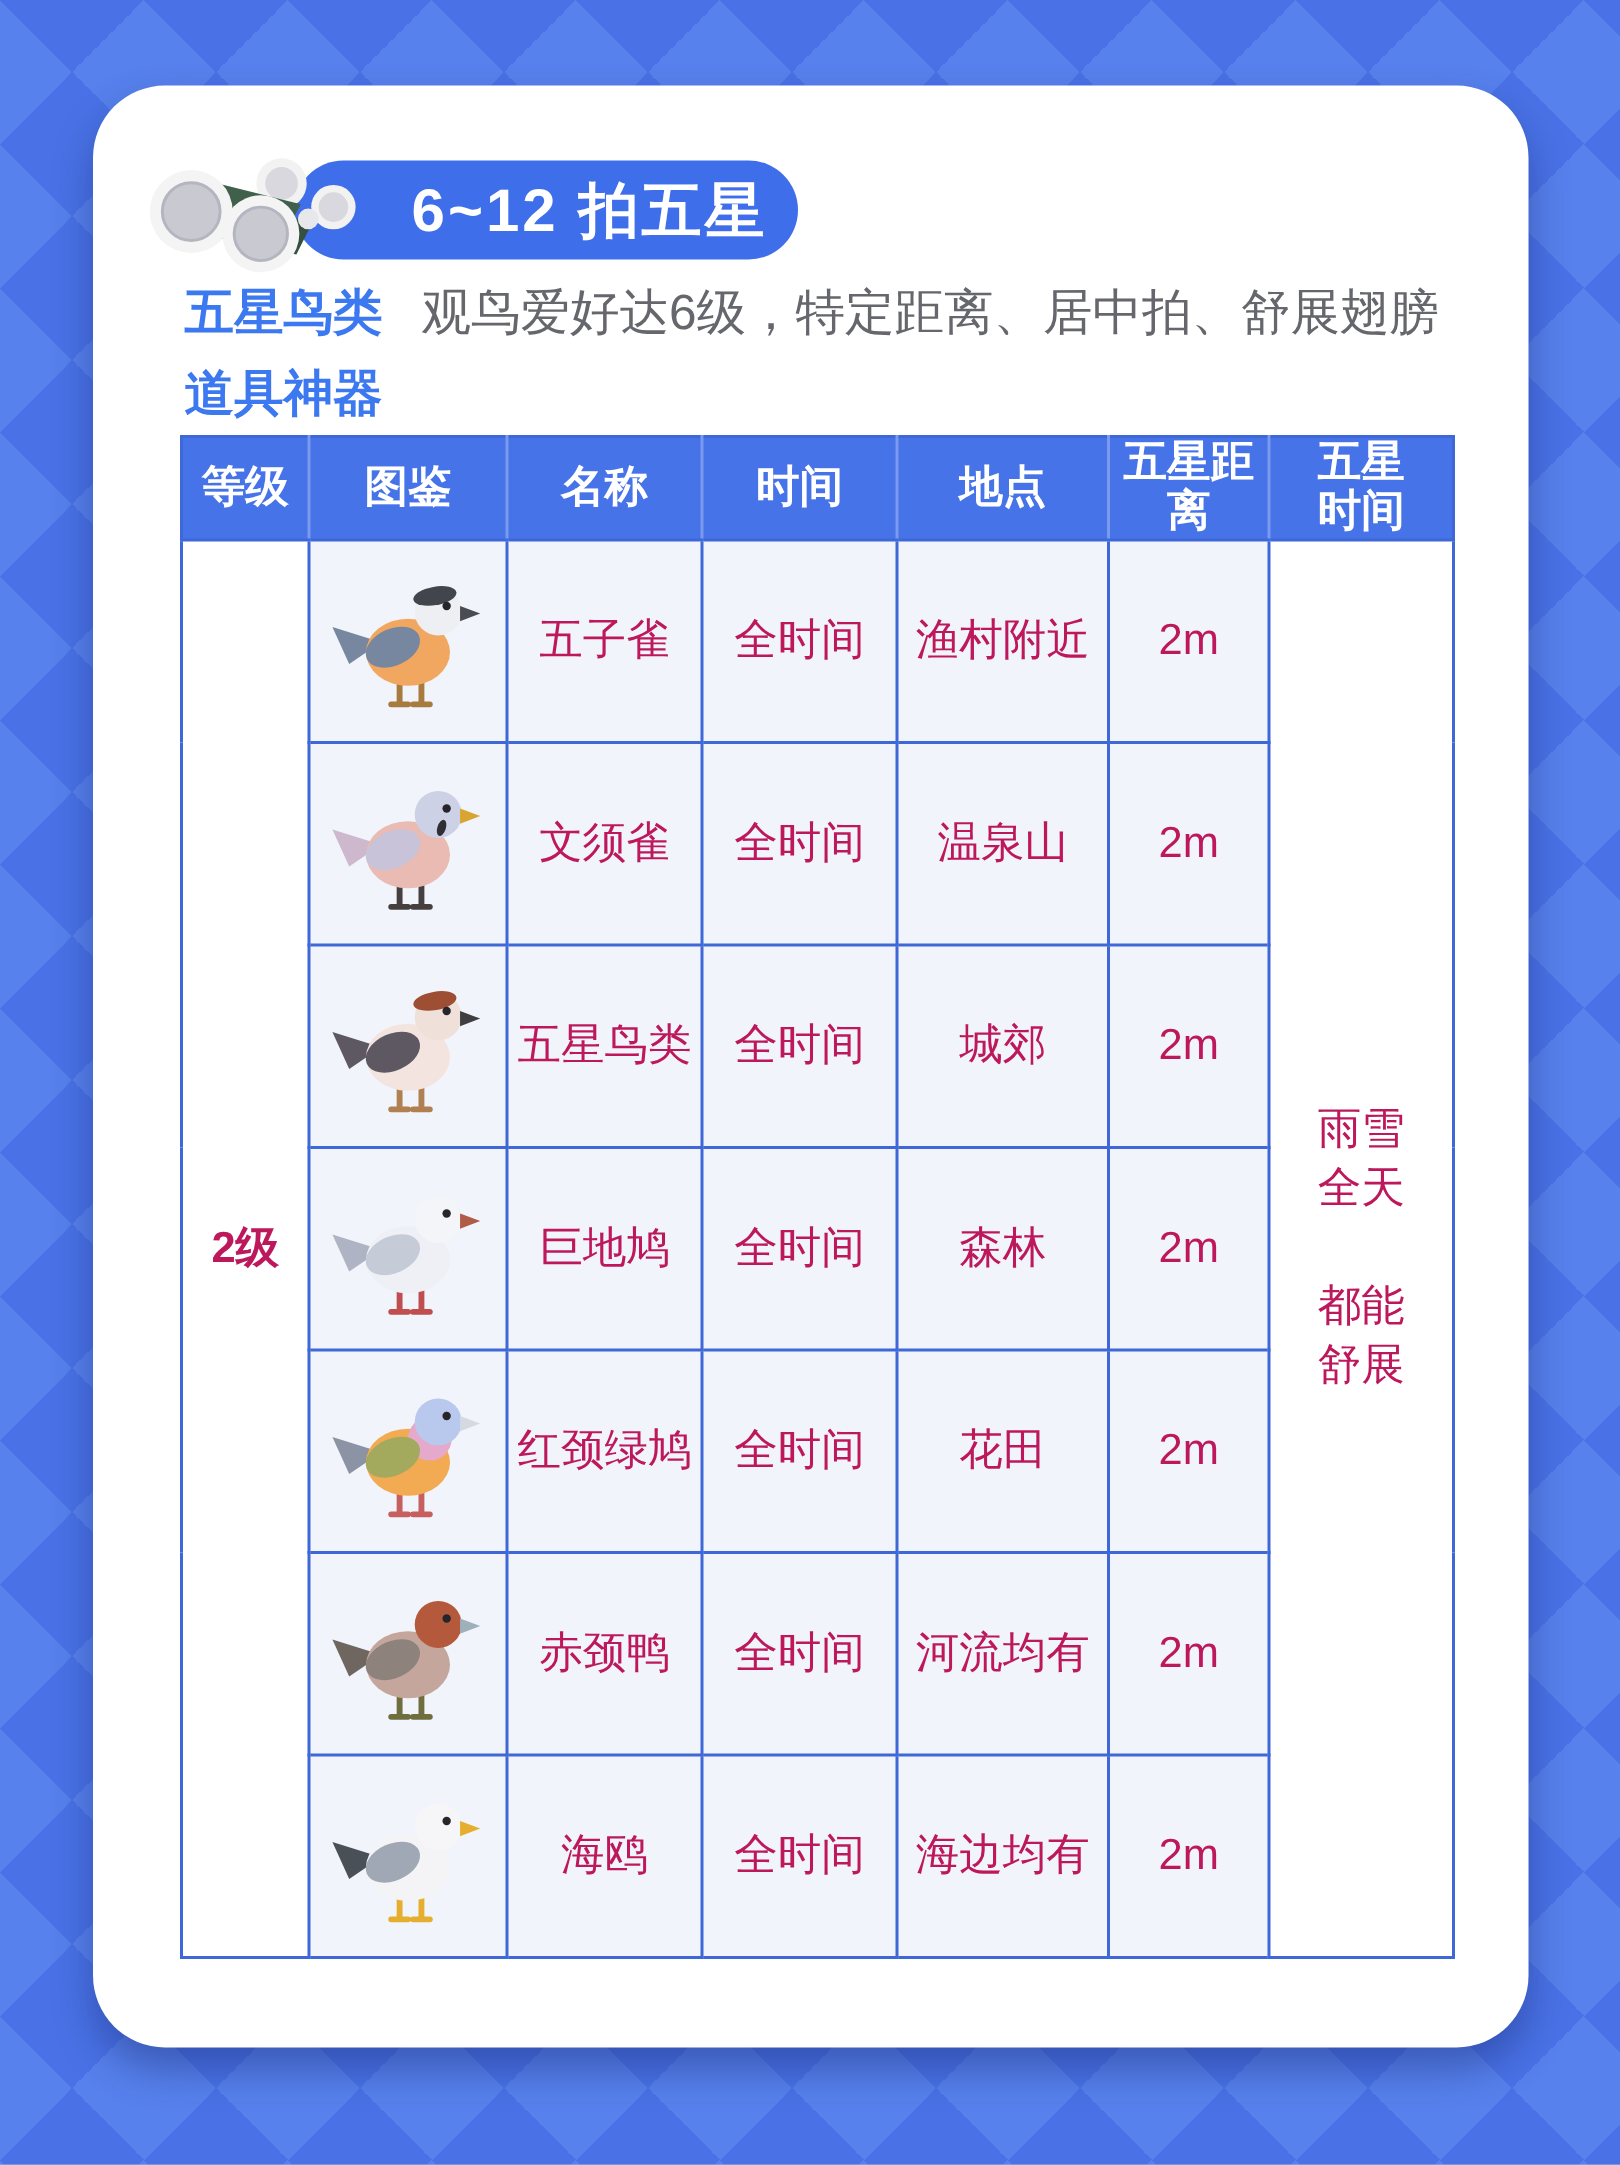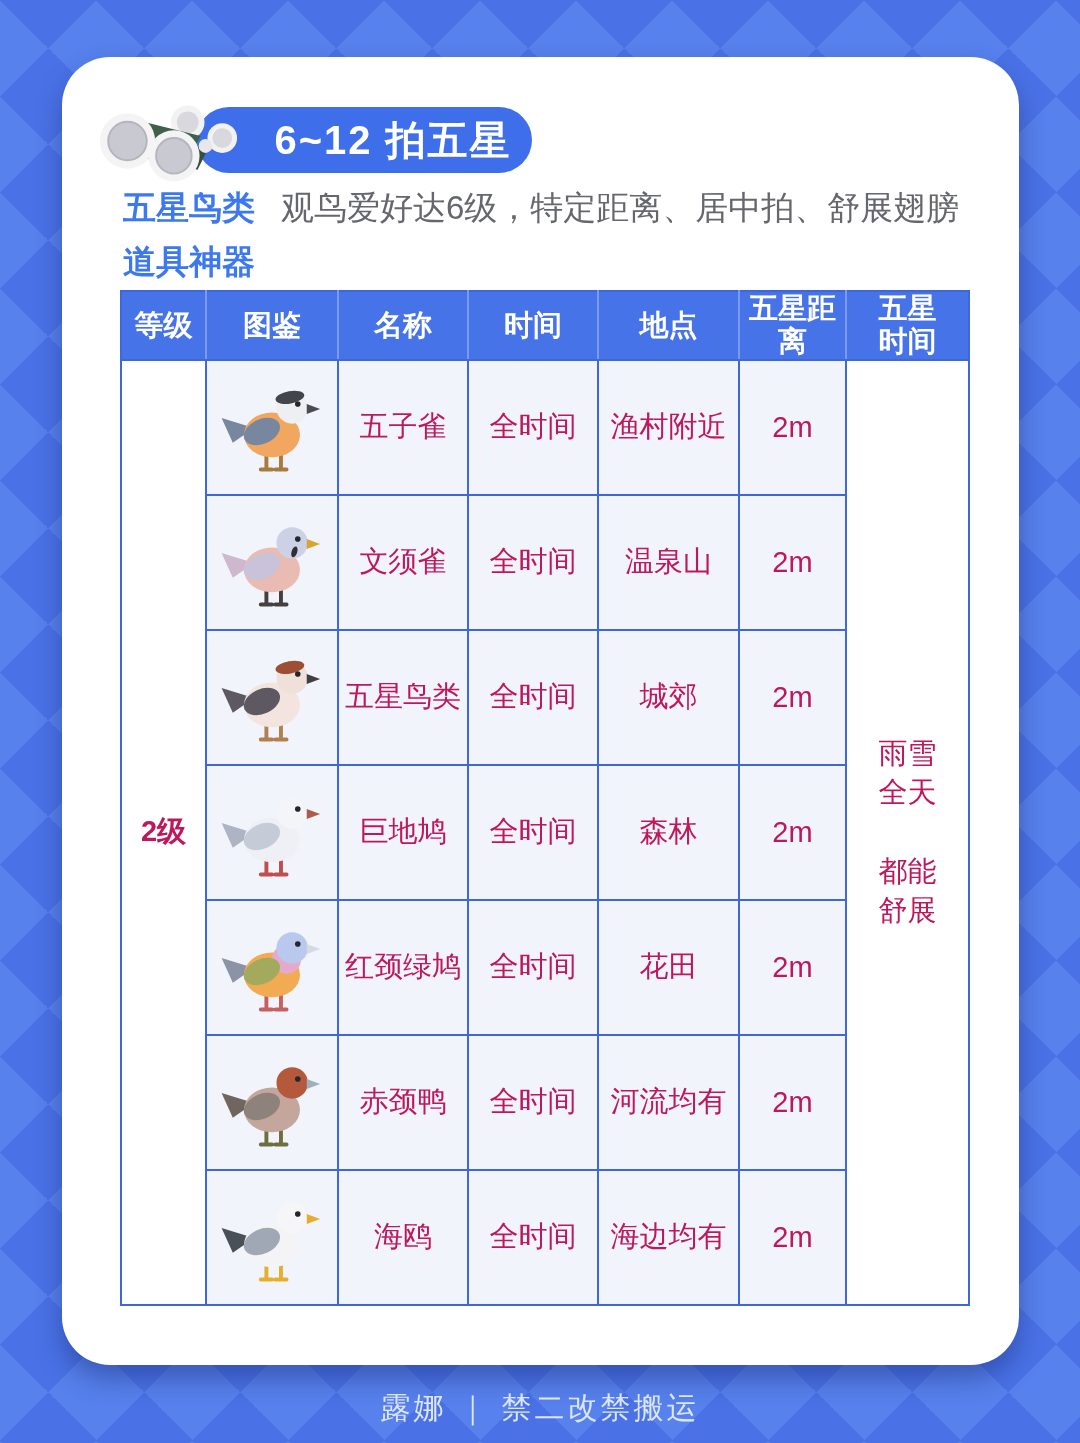--- a/index.html
+++ b/index.html
@@ -259,14 +259,13 @@
             </td>
           <td>海鸥</td>
           <td>全时间</td>
           <td>海边均有</td>
           <td>2m</td>
         </tr>
       </tbody>
     </table>
   </div>
 
-  <div class="footer">露娜 ｜ 禁二改禁搬运</div>
 </div>
 
 </body></html>

